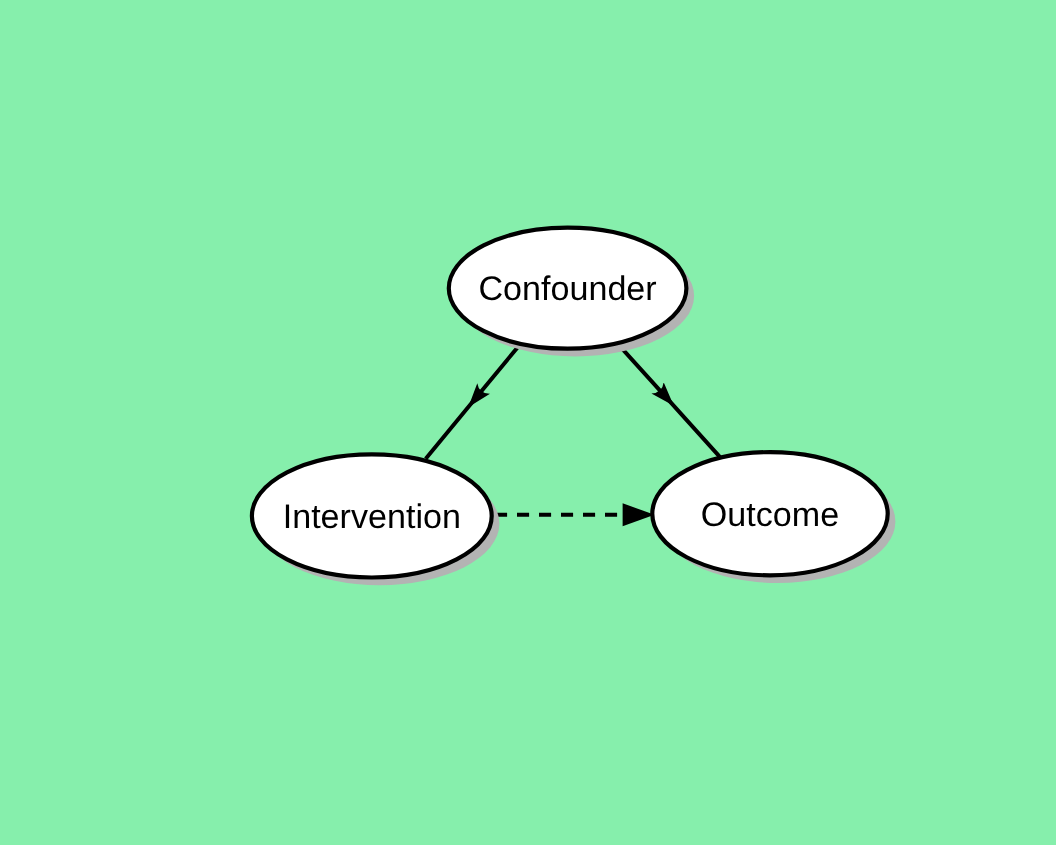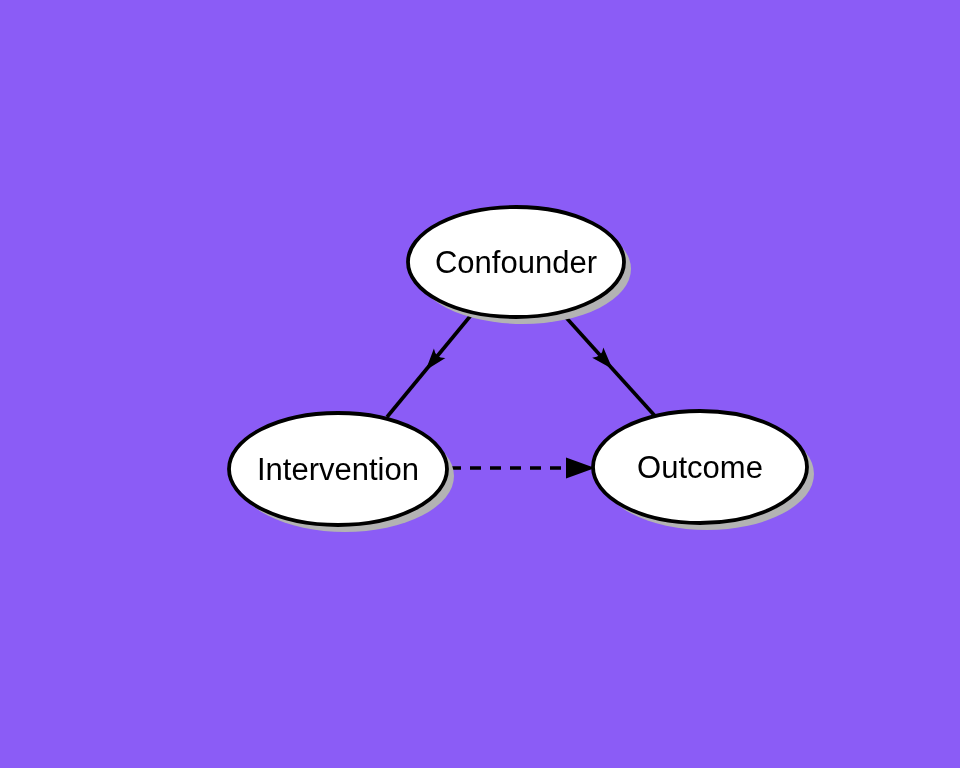--- a/index.html
+++ b/index.html
@@ -7,21 +7,21 @@
     padding: 0;
     width: 960px;
     height: 768px;
     background: #ffffff;
     overflow: hidden;
   }
   .stage {
     position: relative;
     width: 960px;
     height: 768px;
-    background: #8b5cf6;
+    background: #86efac;
   }
   svg {
     display: block;
   }
   .node-label {
     font-family: "Liberation Sans", sans-serif;
     font-size: 31px;
     fill: #000000;
   }
   .edge {

